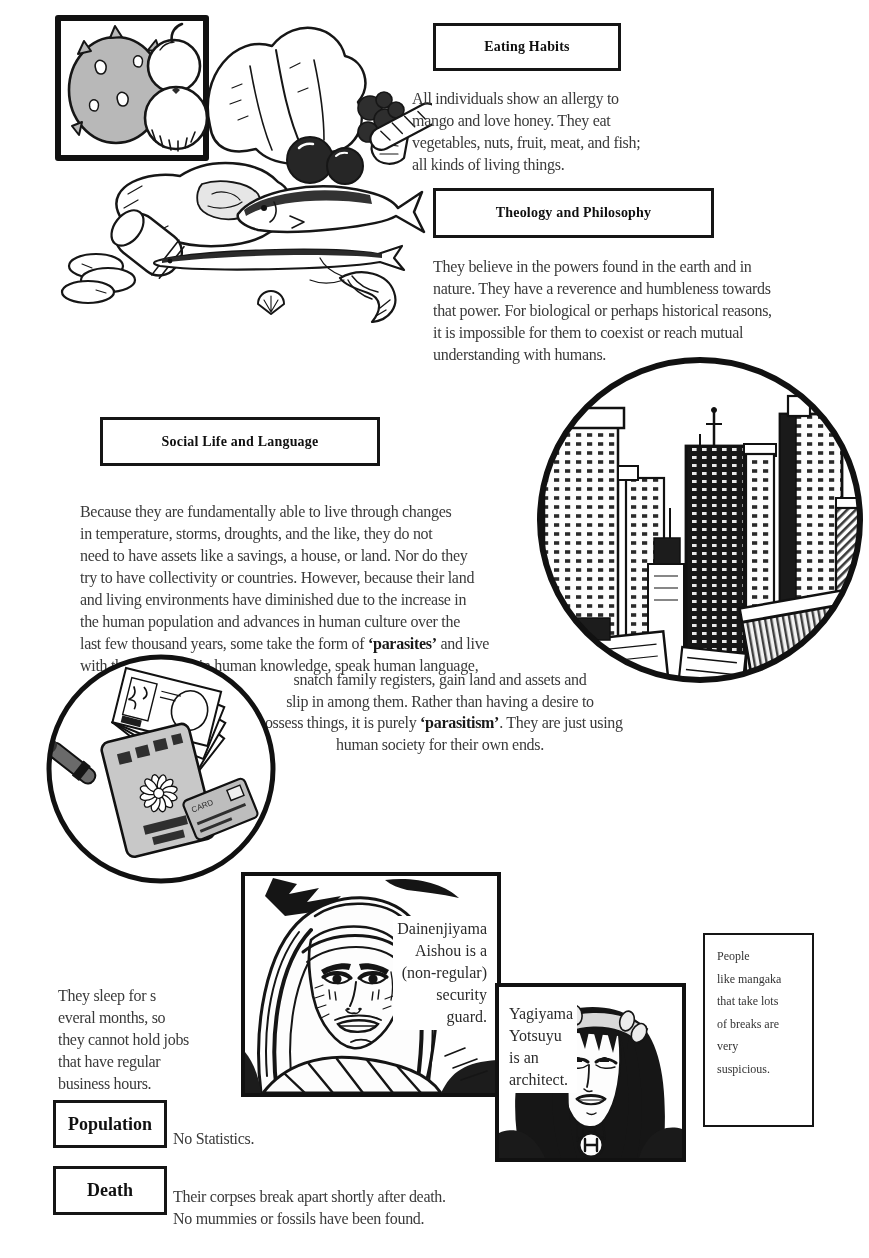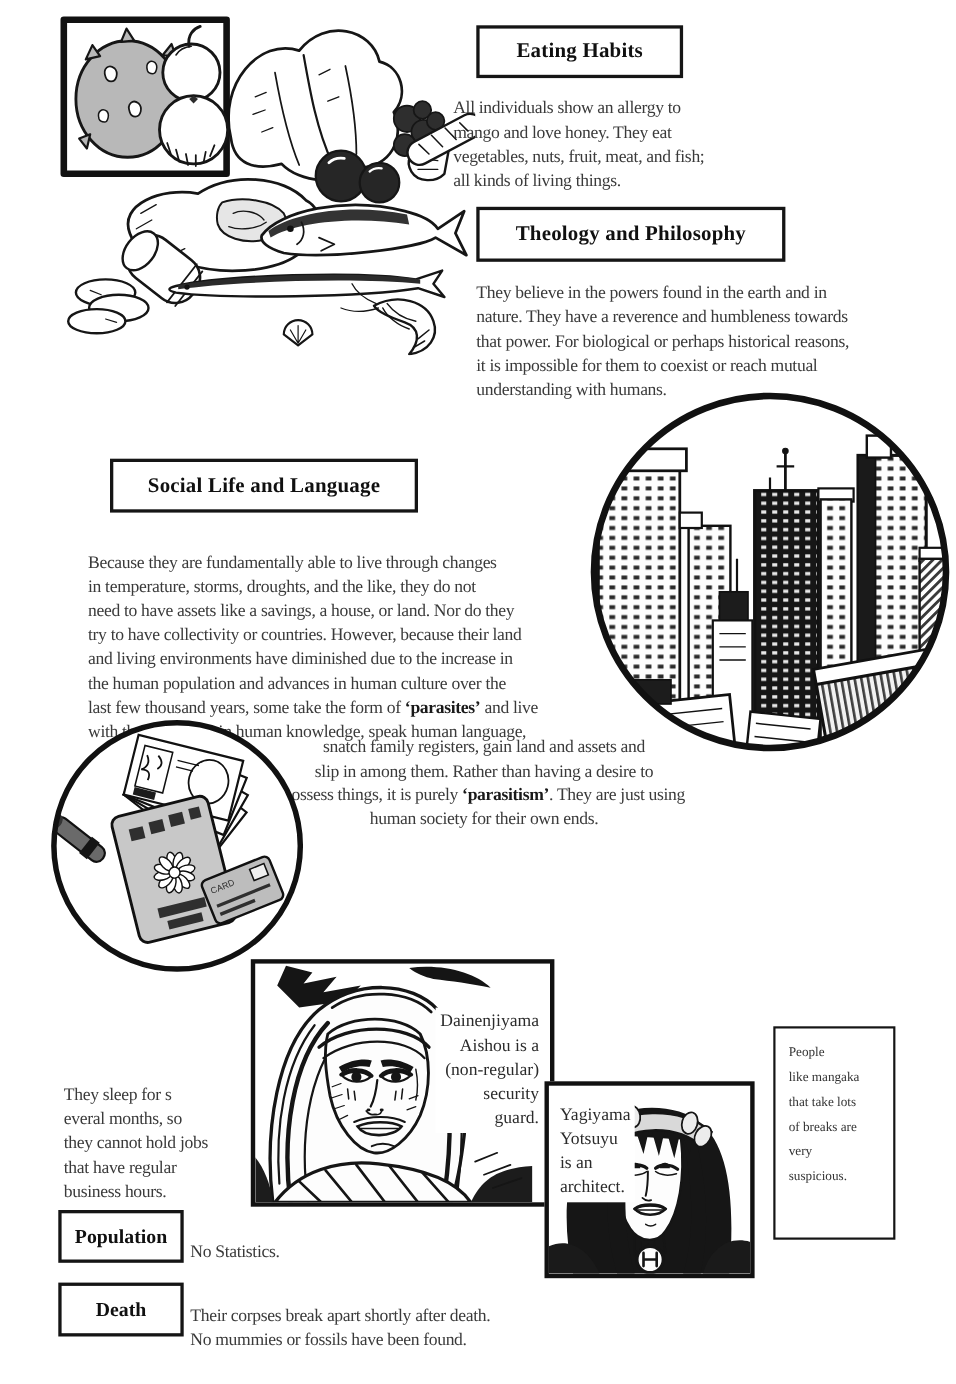--- a/index.html
+++ b/index.html
@@ -1,21 +1,21 @@
 <!DOCTYPE html>
 <html><head>
 <meta charset="utf-8">
 <style>
   html,body{margin:0;padding:0;background:#ffffff;}
   .page{position:relative;width:869px;height:1258px;background:#ffffff;overflow:hidden;
         font-family:"Liberation Serif", serif;color:#3d3d3d;}
   .abs{position:absolute;}
   .titlebox{position:absolute;border:3px solid #151515;background:#fff;display:flex;
             align-items:center;justify-content:center;font-weight:bold;color:#101010;
-            font-size:19px;letter-spacing:0.2px;}
+            font-size:14px;letter-spacing:0.2px;}
   .para{position:absolute;font-size:16px;line-height:22px;letter-spacing:-0.3px;color:#3a3a3a;}
   .pre{white-space:pre;}
   .centered{text-align:center;}
   .rightal{text-align:right;}
   b{color:#191919;}
   .panel{position:absolute;border:4px solid #111;background:#fff;overflow:hidden;}
   .panel svg{position:absolute;left:0;top:0;}
   .caption{position:absolute;font-size:16px;line-height:22px;color:#2b2b2b;background:#fff;padding:2px 4px;}
   .notebox{position:absolute;border:2.5px solid #151515;background:#fff;font-size:12px;
            line-height:22.5px;color:#333;padding:10px 0 0 12px;}
@@ -294,21 +294,21 @@
     </g>
     <circle cx="117" cy="117" r="112" fill="none" stroke="#111" stroke-width="5"></circle>
   </svg>
 
   <p class="para pre" style="left:58px;top:969px;">They sleep for s
 everal months, so
 they cannot hold jobs
 that have regular
 business hours.</p>
 
-  <div class="panel" style="left:228px;top:872px;width:252px;height:217px;padding-left:16px;">
+  <div class="panel" style="left:241px;top:872px;width:252px;height:217px;">
     <svg width="252" height="217" viewBox="0 0 252 217">
       <g stroke="#151515" fill="none" stroke-linecap="round">
         <path d="M28,2 L52,8 L44,18 L74,12 L62,26 L96,20 L82,34 L40,40 L20,20 Z" fill="#151515" stroke="none"></path>
         <path d="M140,4 C170,0 200,8 214,22 C196,18 178,16 162,14 C154,12 146,9 140,4 Z" fill="#151515" stroke="none"></path>
         <path d="M16,217 C8,152 20,74 58,42 C92,14 142,16 166,42 C190,66 196,110 190,156 C187,182 183,202 178,217" fill="#fdfdfd" stroke-width="3"></path>
         <path d="M32,217 C24,156 34,88 66,54" stroke-width="4"></path>
         <path d="M48,217 C40,160 48,100 78,64" stroke-width="2"></path>
         <path d="M22,200 C18,150 26,92 54,56" stroke-width="2"></path>
         <path d="M172,210 C178,168 180,122 168,84" stroke-width="4"></path>
         <path d="M184,206 C189,166 190,124 180,90" stroke-width="2"></path>

